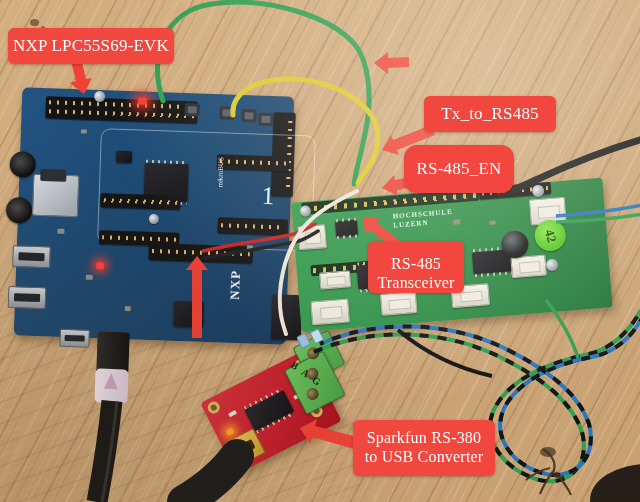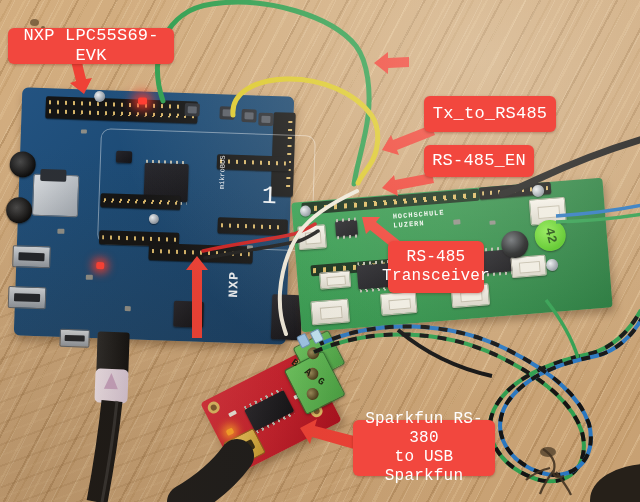--- a/index.html
+++ b/index.html
@@ -1,18 +1,18 @@
 <!DOCTYPE html>
 <html><head>
 <meta charset="utf-8">
 <style>
   html,body{margin:0;padding:0;background:#777;}
   .stage{
     position:relative;width:640px;height:502px;overflow:hidden;
-    font-family:Liberation Mono, monospace;
+    font-family:Liberation Serif, serif;
     background:#14b8a6;
   }
   
   .wood{
     position:absolute;inset:0;
     background:
       repeating-linear-gradient(118deg,
         rgba(140,100,55,.30) 0 2px, rgba(0,0,0,0) 2px 9px,
         rgba(170,128,75,.22) 9px 11px, rgba(0,0,0,0) 11px 21px,
         rgba(235,205,160,.25) 21px 23px, rgba(0,0,0,0) 23px 34px),
@@ -323,27 +323,27 @@
     <polygon points="202,338 192,338 192,270 186,270 197,256 208,270 202,270" fill="#ef4136"></polygon>
     <polygon points="358,437 354,449 312,437 310,444 300,428 317,419 315,426" fill="#ef4136"></polygon>
   </svg>
 
   <div class="ann" style="left:8px;top:28px;width:166px;height:36px;">
     <span>NXP LPC55S69-EVK</span>
   </div>
   <div class="ann" style="left:424px;top:96px;width:132px;height:36px;">
     <span>Tx_to_RS485</span>
   </div>
-  <div class="ann" style="left:424px;top:145px;width:110px;height:32px;">
+  <div class="ann" style="left:404px;top:145px;width:110px;height:48px;border-radius:13px;">
     <span>RS-485_EN</span>
   </div>
-  <div class="ann small" style="left:388px;top:241px;width:96px;height:52px;">
+  <div class="ann small" style="left:368px;top:241px;width:96px;height:52px;justify-content:flex-end;">
     <span>RS-485</span>
     <span>Transceiver</span>
   </div>
   <div class="ann small" style="left:353px;top:420px;width:142px;height:56px;">
     <span>Sparkfun RS-380</span>
-    <span>to USB Sparkfun</span>
+    <span>to USB Converter</span>
   </div>
 
   <div class="light-sheen" style="z-index:35;pointer-events:none;position:absolute;"></div>
   <div class="corner-shade" style="z-index:35;pointer-events:none;position:absolute;"></div>
 </div>
 
 </body></html>

